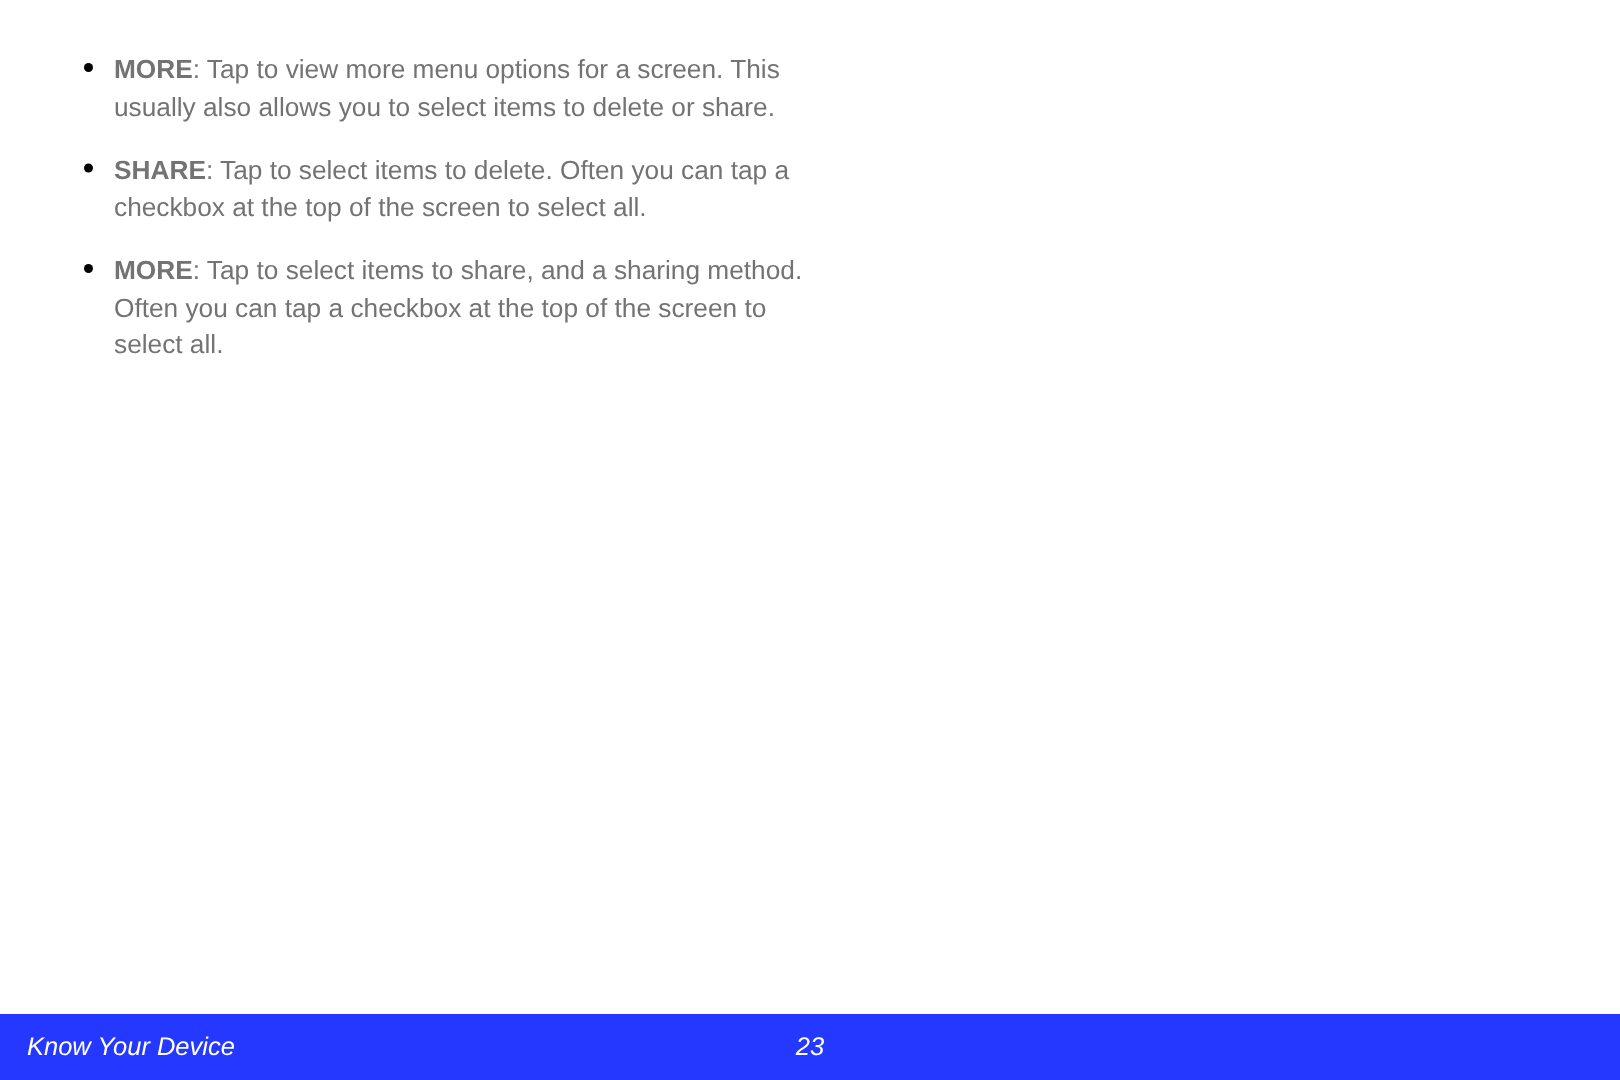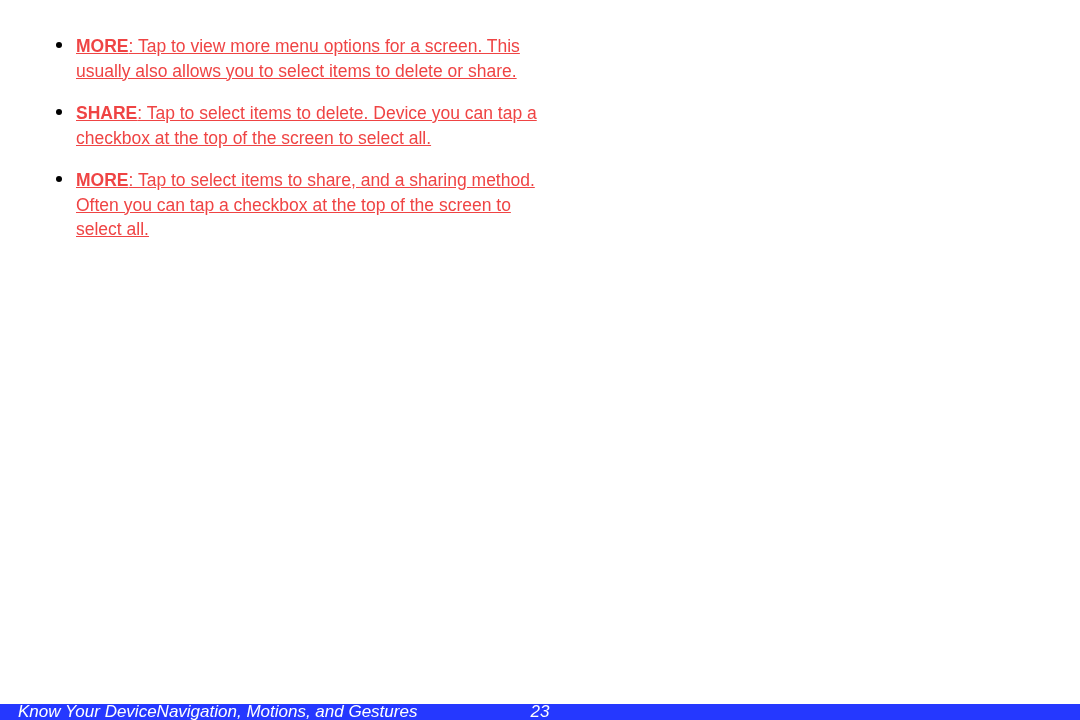--- a/index.html
+++ b/index.html
@@ -34,71 +34,69 @@
     .options {
       list-style: none;
       max-width: 510px;
     }
     .options li {
       position: relative;
       padding-left: 28px;
       margin-bottom: 18px;
       font-size: 17.5px;
       line-height: 1.4;
-      color: #ef4444;
-      text-decoration: underline;
+      color: #737373;
     }
     .options li::before {
       content: "";
       position: absolute;
       left: 8px;
       top: 8px;
       width: 6px;
       height: 6px;
       background: #000;
       border-radius: 50%;
     }
     .options .term {
       font-weight: bold;
     }
     .footer {
       position: absolute;
       bottom: 0;
       left: 0;
       right: 0;
-      height: 16px;
+      height: 44px;
       background: #2538ff;
       display: flex;
       align-items: center;
-      justify-content: flex-start;
+      justify-content: space-between;
       padding: 0 18px;
       font-size: 17px;
       font-style: italic;
       color: #fff;
     }
     .footer .center {
       position: absolute;
       left: 50%;
       transform: translateX(-50%);
     }
   </style>
 </head>
 <body>
 
 <div class="content">
   <ul class="options">
     <li>
       <span class="term">MORE</span><span>: Tap to view more menu options for a screen. This usually also allows you to select items to delete or share.</span>
     </li>
     <li>
-      <span class="term">SHARE</span><span>: Tap to select items to delete. Device you can tap a checkbox at the top of the screen to select all.</span>
+      <span class="term">SHARE</span><span>: Tap to select items to delete. Often you can tap a checkbox at the top of the screen to select all.</span>
     </li>
     <li>
       <span class="term">MORE</span><span>: Tap to select items to share, and a sharing method. Often you can tap a checkbox at the top of the screen to select all.</span>
     </li>
   </ul>
 </div>
 
 <div class="footer">
   <span class="left">Know Your Device</span>
   <span class="center">23</span>
-  <span class="right">Navigation, Motions, and Gestures</span>
 </div>
 
 </body></html>

